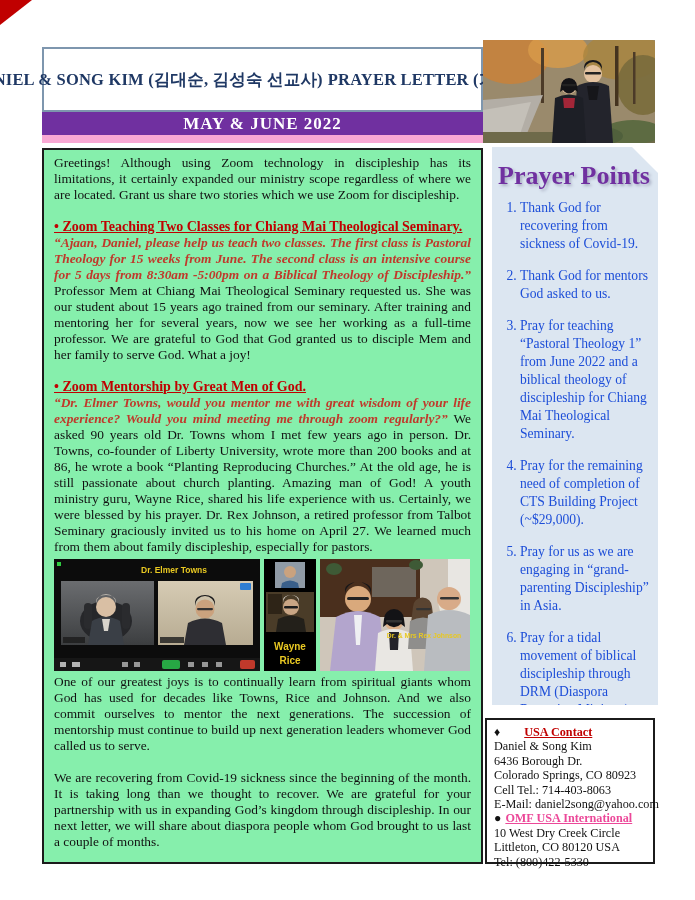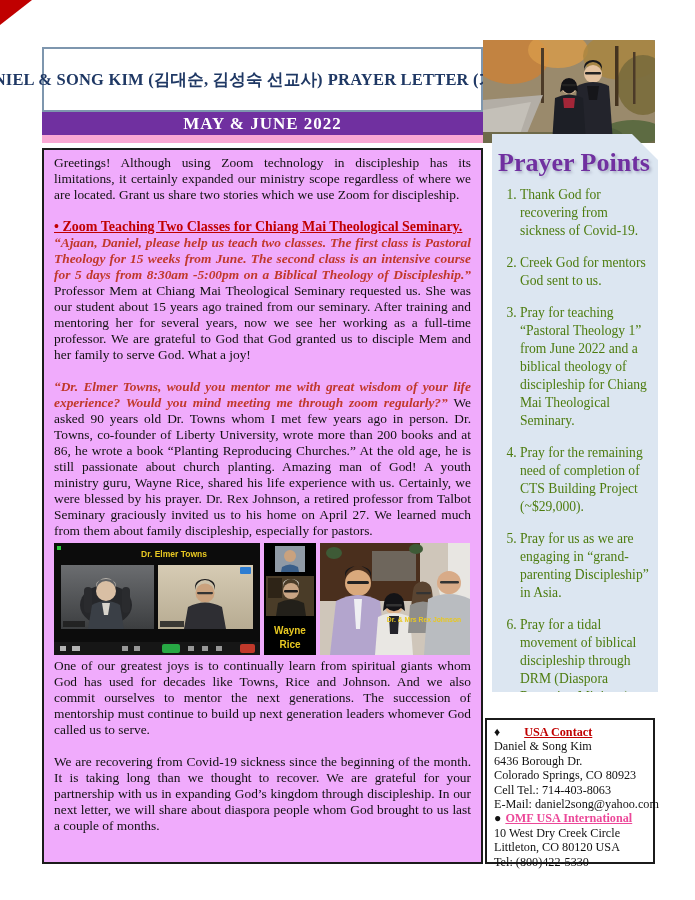--- a/index.html
+++ b/index.html
@@ -14,36 +14,36 @@
         display:flex;flex-direction:row;justify-content:center;align-items:center;gap:5px;}
   .header-line{color:#1F3864;font-weight:bold;font-size:16.5px;letter-spacing:.2px;
         font-family:"Liberation Serif","DejaVu Serif",serif,sans-serif;white-space:nowrap;}
   .banner{position:absolute;left:42px;top:112px;width:441px;height:31px;background:#7030A0;
         border-bottom:8px solid #f9a8d4;box-sizing:border-box;display:flex;align-items:center;justify-content:center;}
   .banner-text{color:#ffffff;font-weight:bold;font-size:17px;letter-spacing:1px;}
   
   .hero-photo{position:absolute;left:483px;top:40px;width:172px;height:103px;overflow:hidden;}
   
   .letter-box{position:absolute;left:42px;top:148px;width:441px;height:716px;box-sizing:border-box;
-        border:2px solid #1b1b1b;background:#f0abfc;padding:5px 10px 4px 10px;
+        border:2px solid #1b1b1b;background:#86efac;padding:5px 10px 4px 10px;
         font-size:13.4px;line-height:16px;text-align:justify;}
   .letter-box p{margin:0;}
   .mb16{margin-bottom:16px !important;}
   .red-heading{color:#C00000;font-weight:bold;text-decoration:underline;font-size:14px;
         text-align:left;margin:0;}
   .red-quote{color:#C0392B;font-style:italic;font-weight:bold;}
   .photo-strip{display:flex;gap:4px;margin:3px 0 3px 0;}
   .photo-strip svg{display:block;}
   
-  .prayer-panel{position:absolute;left:492px;top:134px;width:166px;height:558px;background:#DCE6F1;
+  .prayer-panel{position:absolute;left:492px;top:147px;width:166px;height:558px;background:#DCE6F1;
         clip-path:polygon(0 0,calc(100% - 26px) 0,100% 26px,100% 100%,0 100%);
         box-sizing:border-box;padding:8px 6px 0 4px;}
   .prayer-title{color:#7030A0;font-weight:bold;font-size:26px;text-align:center;
         text-shadow:2px 2px 3px #aab0c4;margin:6px 0 8px 0;}
-  .prayer-list{margin:0;padding:0 2px 8px 24px;font-size:13.6px;line-height:18px;color:#4d7c0f;text-align:left;}
+  .prayer-list{margin:0;padding:0 2px 8px 24px;font-size:13.6px;line-height:18px;color:#1d4ed8;text-align:left;}
   .prayer-list li{margin-bottom:14px;}
   
   .contact-box{position:absolute;left:485px;top:718px;width:170px;height:146px;box-sizing:border-box;
         border:2px solid #1b1b1b;background:#fff;padding:5px 4px 4px 7px;
         font-size:12.2px;line-height:14.4px;text-align:left;}
   .contact-heading-usa{color:#C00000;font-weight:bold;text-decoration:underline;margin-left:20px;}
   .contact-heading-omf{color:#ec4899;font-weight:bold;text-decoration:underline;}
   .contact-bullet{color:#111;font-weight:bold;text-decoration:none;display:inline-block;margin-right:4px;}
   .contact-line{white-space:nowrap;}
   .photo-label-yellow{fill:#E8C822;font-weight:bold;font-family:"Liberation Sans","DejaVu Sans",sans-serif;}
@@ -94,20 +94,21 @@
     </svg>
   </div>
 
   <div class="letter-box">
     <p class="mb16">Greetings! Although using Zoom technology in discipleship has its limitations, it certainly expanded our ministry scope regardless of where we are located. Grant us share two stories which we use Zoom for discipleship.</p>
 
     <p class="red-heading">• Zoom Teaching Two Classes for Chiang Mai Theological Seminary.</p>
     <p class="mb16"><span class="red-quote">“Ajaan, Daniel, please help us teach two classes. The first class is Pastoral Theology for 15 weeks from June. The second class is an intensive course for 5 days from 8:30am -5:00pm on a Biblical Theology of Discipleship.” </span><span>Professor Mem at Chiang Mai Theological Seminary requested us. She was our student about 15 years ago trained from our seminary. After training and mentoring her for several years, now we see her working as a full-time professor.  We are grateful to God that God granted us to disciple Mem and her family to serve God. What a joy!</span></p>
 
 
+    <p class="red-heading">• Zoom Mentorship by Great Men of God.</p>
     <p style="margin-bottom:4px;"><span class="red-quote">“Dr. Elmer Towns, would you mentor me with great wisdom of your life experience? Would you mind meeting me through zoom regularly?” </span><span>We asked 90 years old Dr. Towns whom I met few years ago in person.  Dr. Towns, co-founder of Liberty University, wrote more than 200 books and at 86, he wrote a book “Planting Reproducing Churches.” At the old age, he is still passionate about church planting. Amazing man of God! A youth ministry guru, Wayne Rice, shared his life experience with us. Certainly, we were blessed by his prayer. Dr. Rex Johnson, a retired professor from Talbot Seminary graciously invited us to his home on April 27.  We learned much from them about family discipleship, especially for pastors.</span></p>
 
     <div class="photo-strip">
 
       <svg width="206" height="112" viewBox="0 0 206 112">
         <rect width="206" height="112" fill="#0c0c0c"></rect>
         <rect x="3" y="3" width="4" height="4" fill="#2ecc40"></rect>
         <text x="120" y="14" font-size="8.5" text-anchor="middle" class="photo-label-yellow">Dr. Elmer Towns</text>
 
         <rect x="7" y="22" width="93" height="64" fill="#585a5c"></rect>
@@ -203,21 +204,21 @@
     <p>We are recovering from Covid-19 sickness since the beginning of the month. It is taking long than we thought to recover. We are grateful for your partnership with us in expanding God’s kingdom through discipleship. In our next letter, we will share about diaspora people whom God brought to us last a couple of months.</p>
 
   </div>
 
   <div class="prayer-panel">
     <div class="prayer-title">Prayer Points</div>
     <ol class="prayer-list">
 
         <li>Thank God for recovering from sickness of Covid-19.</li>
 
-        <li>Creek God for mentors God sent to us.</li>
+        <li>Thank God for mentors God asked to us.</li>
 
         <li>Pray for teaching “Pastoral Theology 1” from June 2022 and a biblical theology of discipleship for Chiang Mai Theological Seminary.</li>
 
         <li>Pray for the remaining need of completion of CTS Building Project (~$29,000).</li>
 
         <li>Pray for us as we are engaging in “grand-parenting Discipleship” in Asia.</li>
 
         <li>Pray for a tidal movement of biblical discipleship through DRM (Diaspora Returning Ministry).</li>
       </ol>
   </div>

